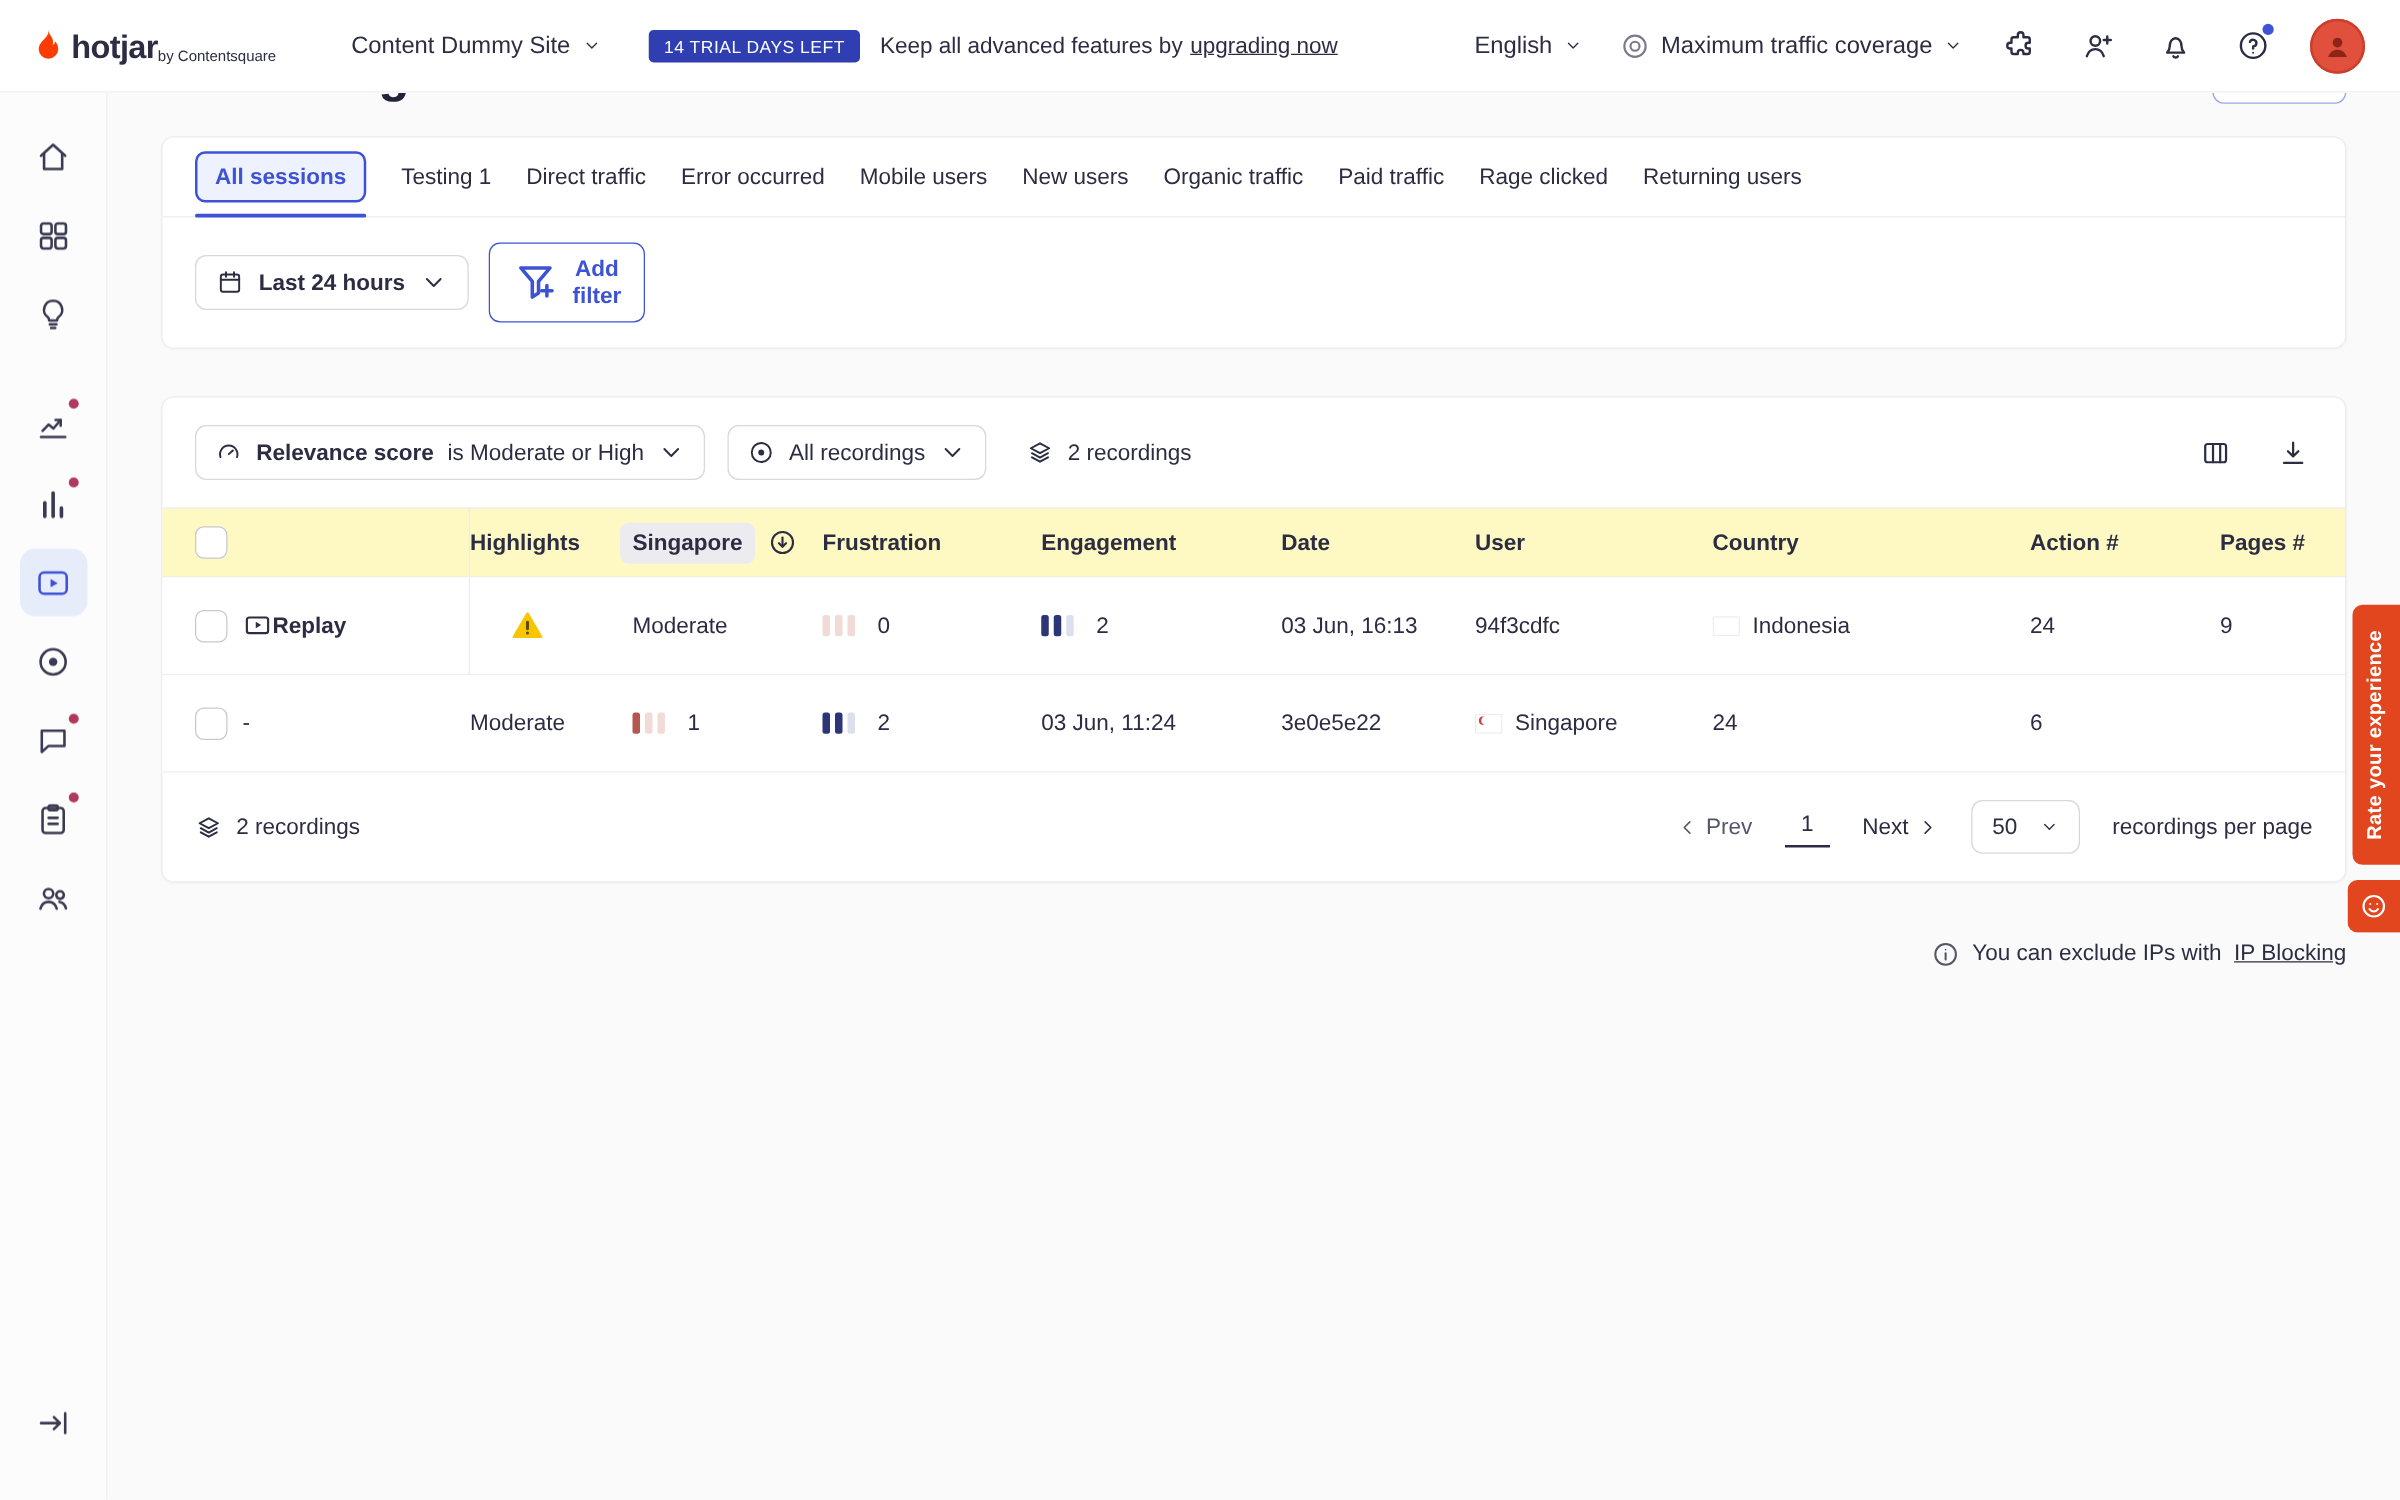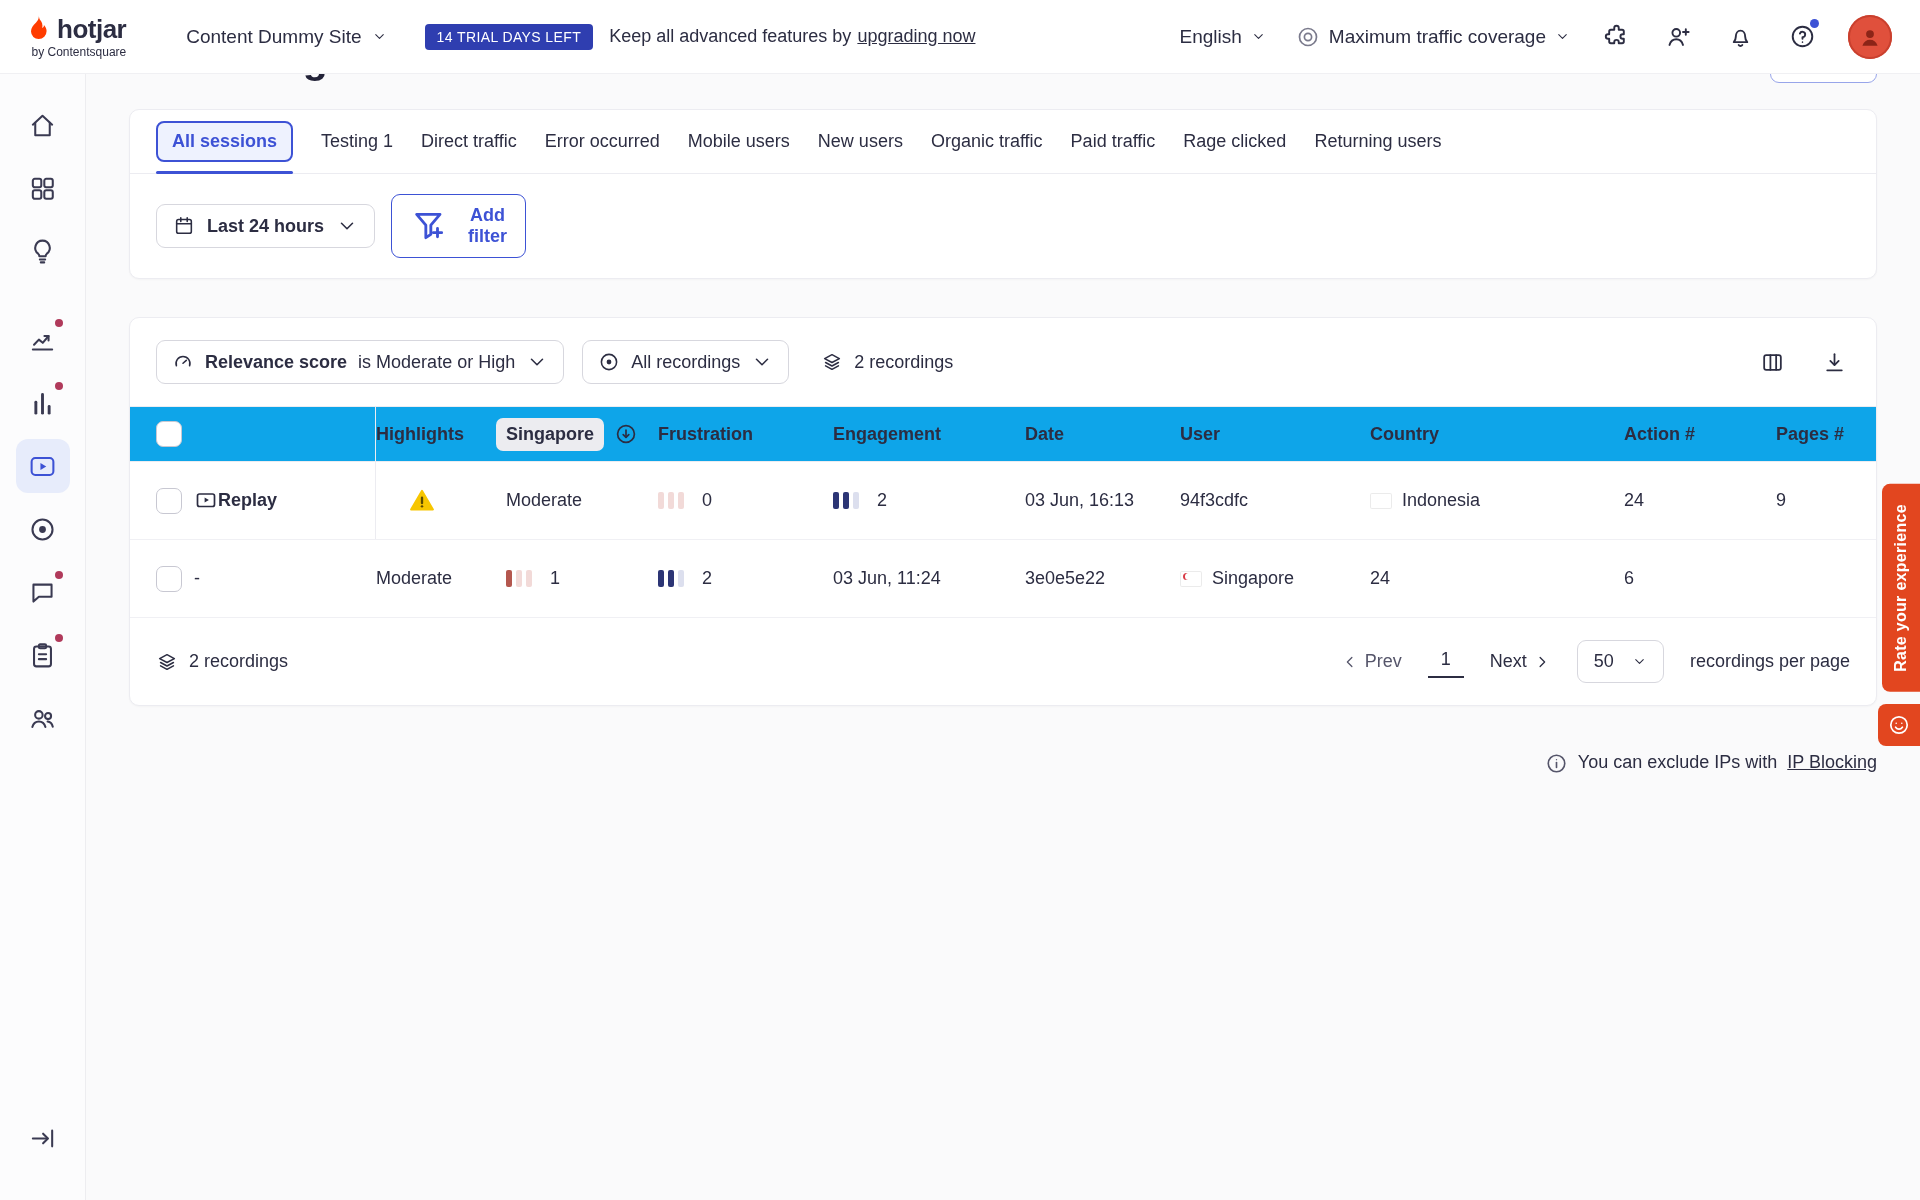--- a/index.html
+++ b/index.html
@@ -21,21 +21,21 @@
   }
   *{box-sizing:border-box;margin:0;padding:0}
   html,body{width:1920px;height:1200px;overflow:hidden;background:var(--bg);
     font-family:"Liberation Sans",sans-serif;color:var(--ink);-webkit-font-smoothing:antialiased}
   .ic{stroke:currentColor;fill:none;stroke-width:1.7;stroke-linecap:round;stroke-linejoin:round;display:block}
   button{font-family:inherit;background:none;border:none;color:inherit;cursor:pointer}
 
   
   .topbar{position:fixed;top:0;left:0;right:0;height:74px;background:#fff;z-index:30;
     display:flex;align-items:center;padding:0 28px 0 26px;border-bottom:1px solid #f0f0f3}
-  .logo{display:flex;flex-direction:column;line-height:1}
+  .logo{display:flex;flex-direction:row;line-height:1}
   .logo-top{display:flex;align-items:center;gap:7px}
   .logo-word{font-size:26px;font-weight:700;letter-spacing:-0.5px}
   .logo-sub{font-size:12px;color:var(--ink);align-self:flex-end;margin-top:3px}
   .site-select{display:flex;align-items:center;gap:10px;margin-left:60px;font-size:19px;cursor:pointer}
   .caret{width:15px;height:15px}
   .badge{margin-left:38px;background:var(--badge);color:#fff;font-size:14px;font-weight:400;
     letter-spacing:.4px;padding:5px 12px;border-radius:4px;white-space:nowrap}
   .trial{margin-left:16px;font-size:18px;display:flex;gap:6px;align-items:center}
   .trial a{color:var(--ink);font-weight:500}
   .topbar-right{margin-left:auto;display:flex;align-items:center;gap:30px}
@@ -73,36 +73,36 @@
   .tabs{display:flex;align-items:center;gap:28px;height:64px;padding:0 26px;border-bottom:1px solid var(--card-border)}
   .tab{position:relative;height:100%;display:flex;align-items:center;font-size:18px;font-weight:500;
     color:var(--ink);cursor:pointer;white-space:nowrap}
   .tab.active > span{border:2px solid var(--accent);background:var(--accent-bg);color:var(--accent);
     font-weight:700;padding:8px 14px;border-radius:8px}
   .tab.active::after{content:"";position:absolute;left:0;right:0;bottom:-1px;height:3px;background:var(--accent);border-radius:2px}
   .filterbar{display:flex;align-items:center;gap:16px;padding:20px 26px}
   .date-btn{display:flex;align-items:center;gap:12px;border:1px solid #d7d7de;border-radius:9px;
     background:#fff;padding:10px 16px;font-size:18px;font-weight:600;color:var(--ink)}
   .date-btn svg,.chip svg{width:22px;height:22px}
-  .add-filter{display:flex;align-items:center;gap:18px;border:1.5px solid var(--accent);border-radius:9px;
+  .add-filter{display:flex;align-items:center;gap:8px;border:1.5px solid var(--accent);border-radius:9px;
     background:#fff;padding:10px 18px;font-size:18px;font-weight:600;color:var(--accent)}
 
   
   .table-card{margin-top:38px}
   .toolbar{display:flex;align-items:center;gap:18px;padding:22px 26px}
   .chip{display:flex;align-items:center;gap:11px;border:1px solid #d7d7de;border-radius:9px;
     background:#fff;padding:10px 15px;font-size:18px;color:var(--ink)}
   .chip b{font-weight:700}
   .count{display:flex;align-items:center;gap:11px;font-size:18px;margin-left:14px}
   .count svg{width:22px;height:22px}
   .toolbar-right{margin-left:auto;display:flex;align-items:center;gap:30px}
   .toolbar-right .icon-btn svg{width:25px;height:25px}
 
   .tgrid{display:grid;grid-template-columns:64px 182px 130px 152px 175px 192px 155px 190px 1fr 152px 100px;align-items:center}
-  .thead{height:56px;background:#0ea5e9;border-top:1px solid var(--card-border);border-bottom:1px solid var(--card-border);
+  .thead{height:56px;background:#fef9c3;border-top:1px solid var(--card-border);border-bottom:1px solid var(--card-border);
     font-size:18px;font-weight:700}
   .thead .cell,.trow .cell{padding-right:8px;display:flex;align-items:center;gap:10px;min-width:0}
   .cell.first{padding-left:26px}
   .cell.action-col{border-right:1px solid var(--card-border);align-self:stretch;display:flex;align-items:center}
   .rel-pill{background:#ececf0;border-radius:7px;padding:6px 10px;margin-left:-10px}
   .sort-ic{width:24px;height:24px;color:var(--ink)}
   .trow{height:78px;border-bottom:1px solid #f0f0f4;font-size:18px;background:#fff}
   .trow:last-of-type{border-bottom:1px solid var(--card-border)}
   .checkbox{width:26px;height:26px;border:1.5px solid #c8c8d2;border-radius:7px;background:#fff;cursor:pointer}
   .replay-btn{display:flex;align-items:center;gap:0;font-size:18px;font-weight:600;color:var(--ink)}

